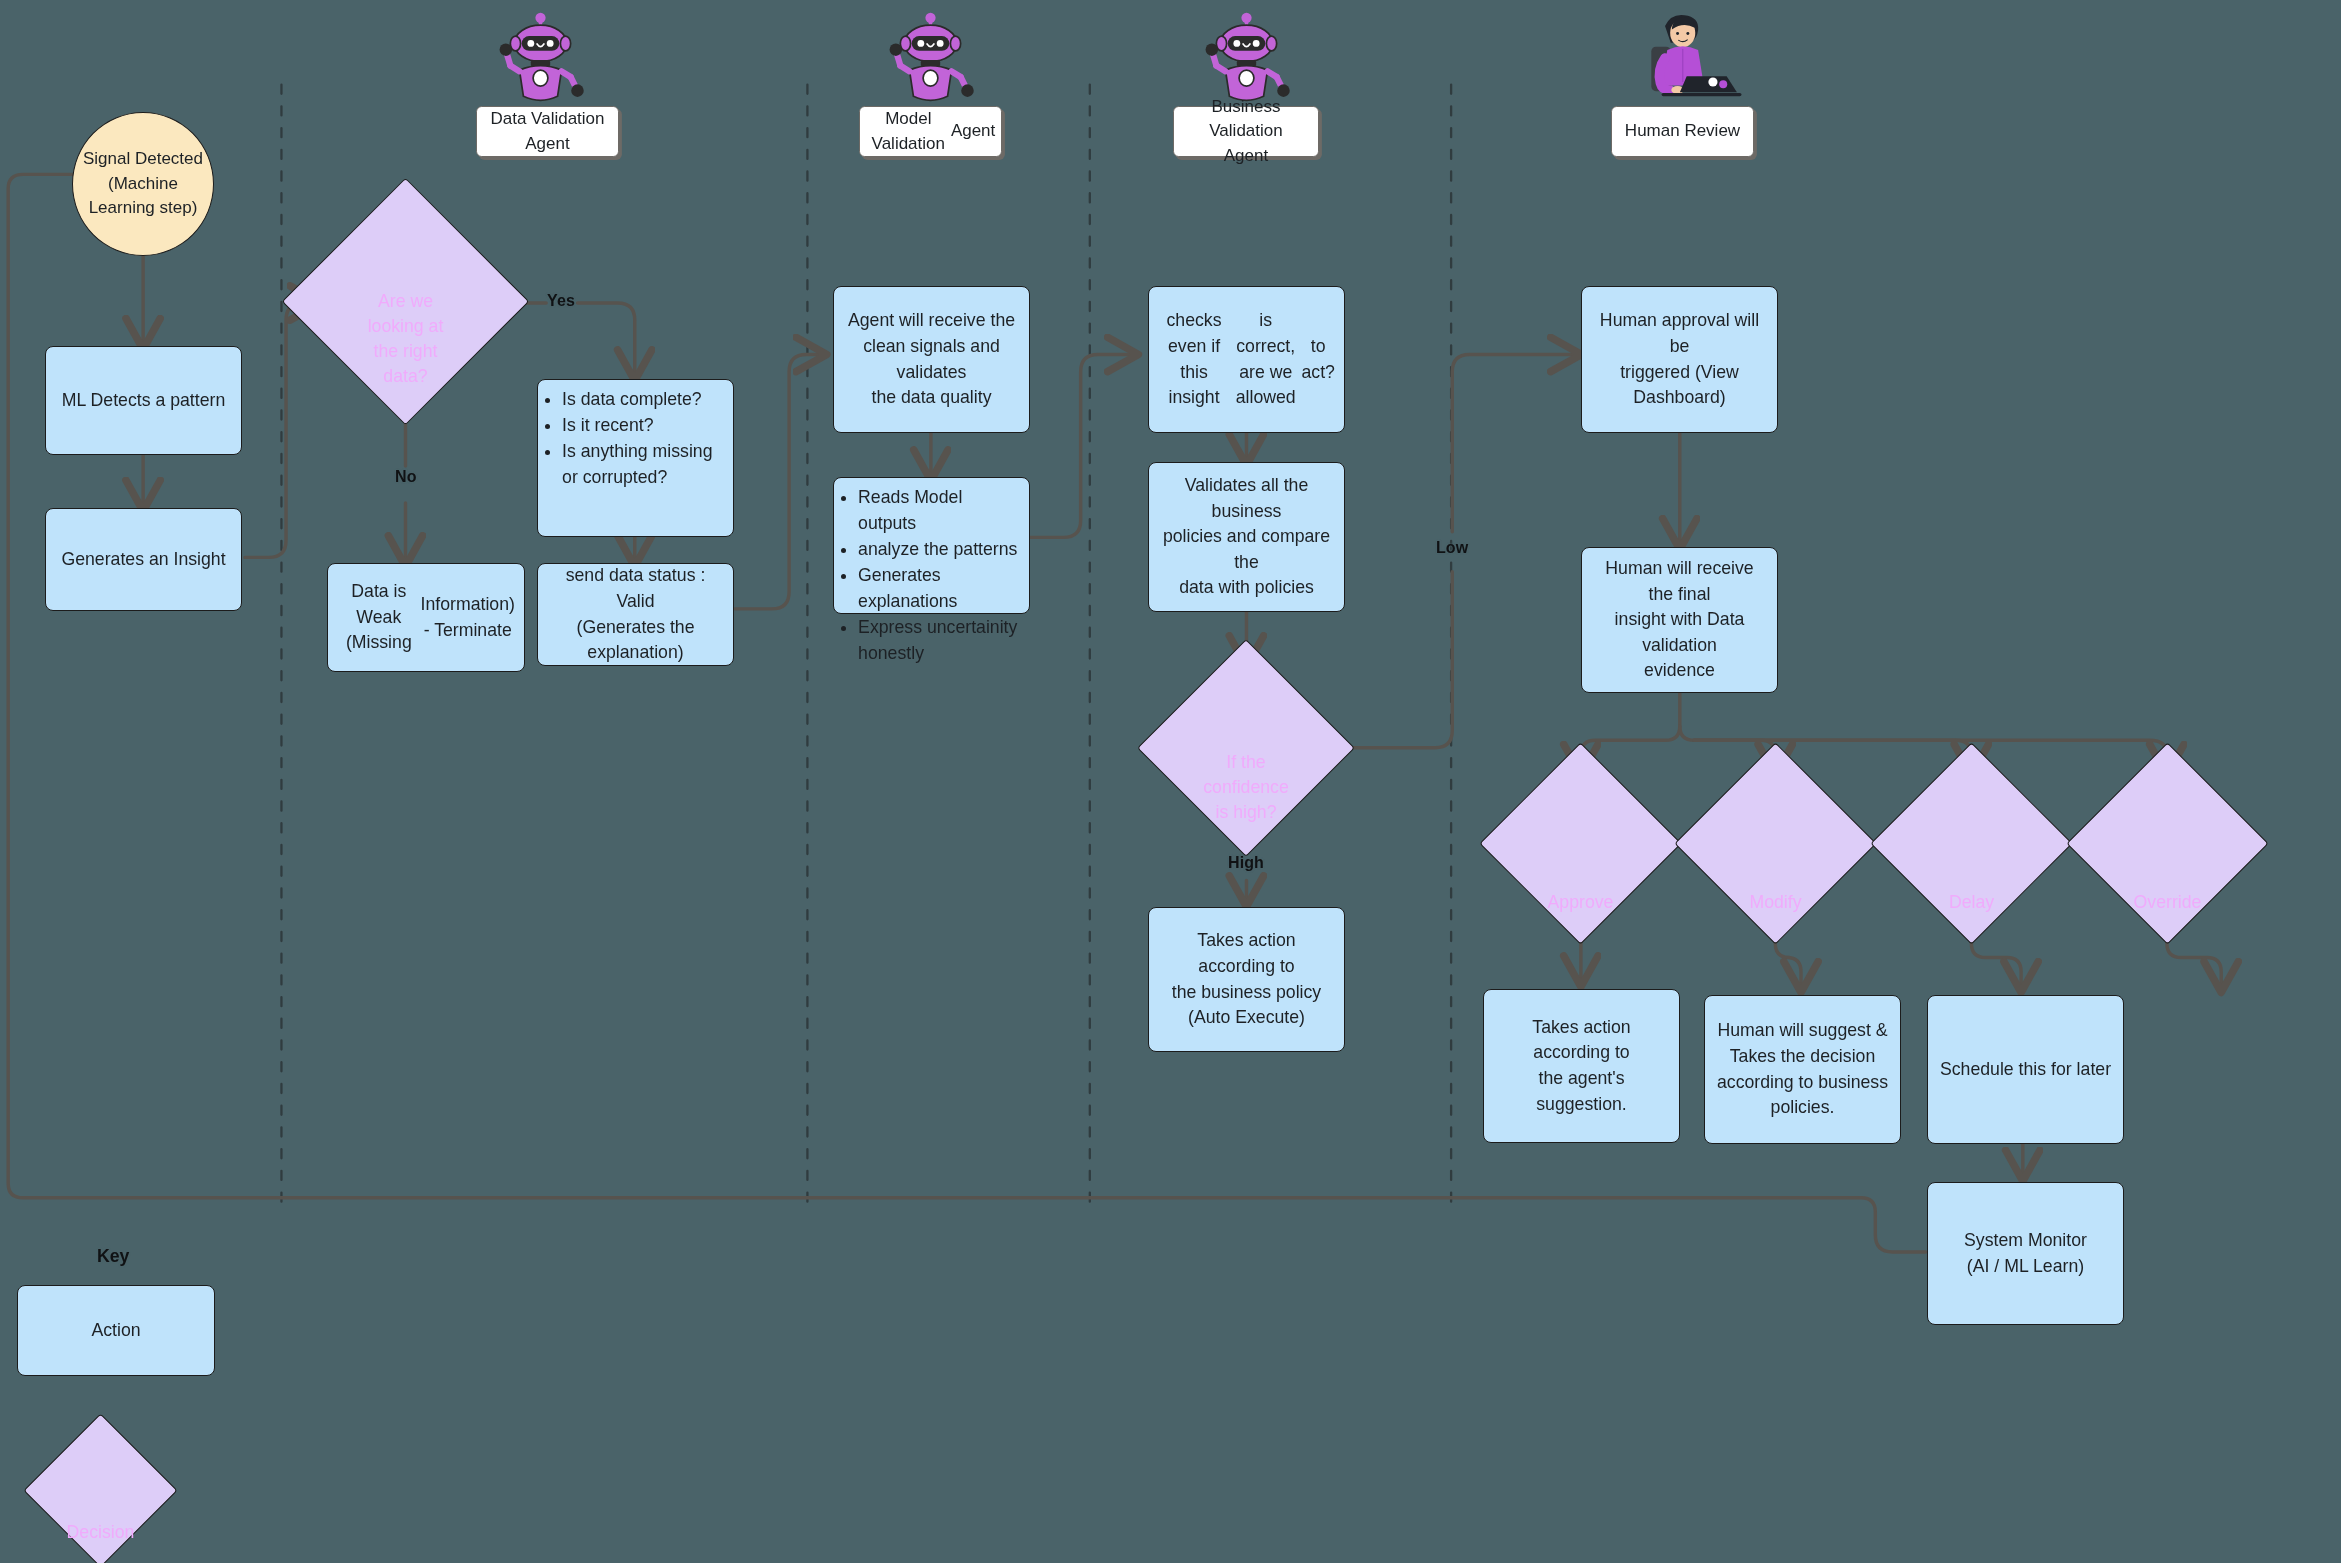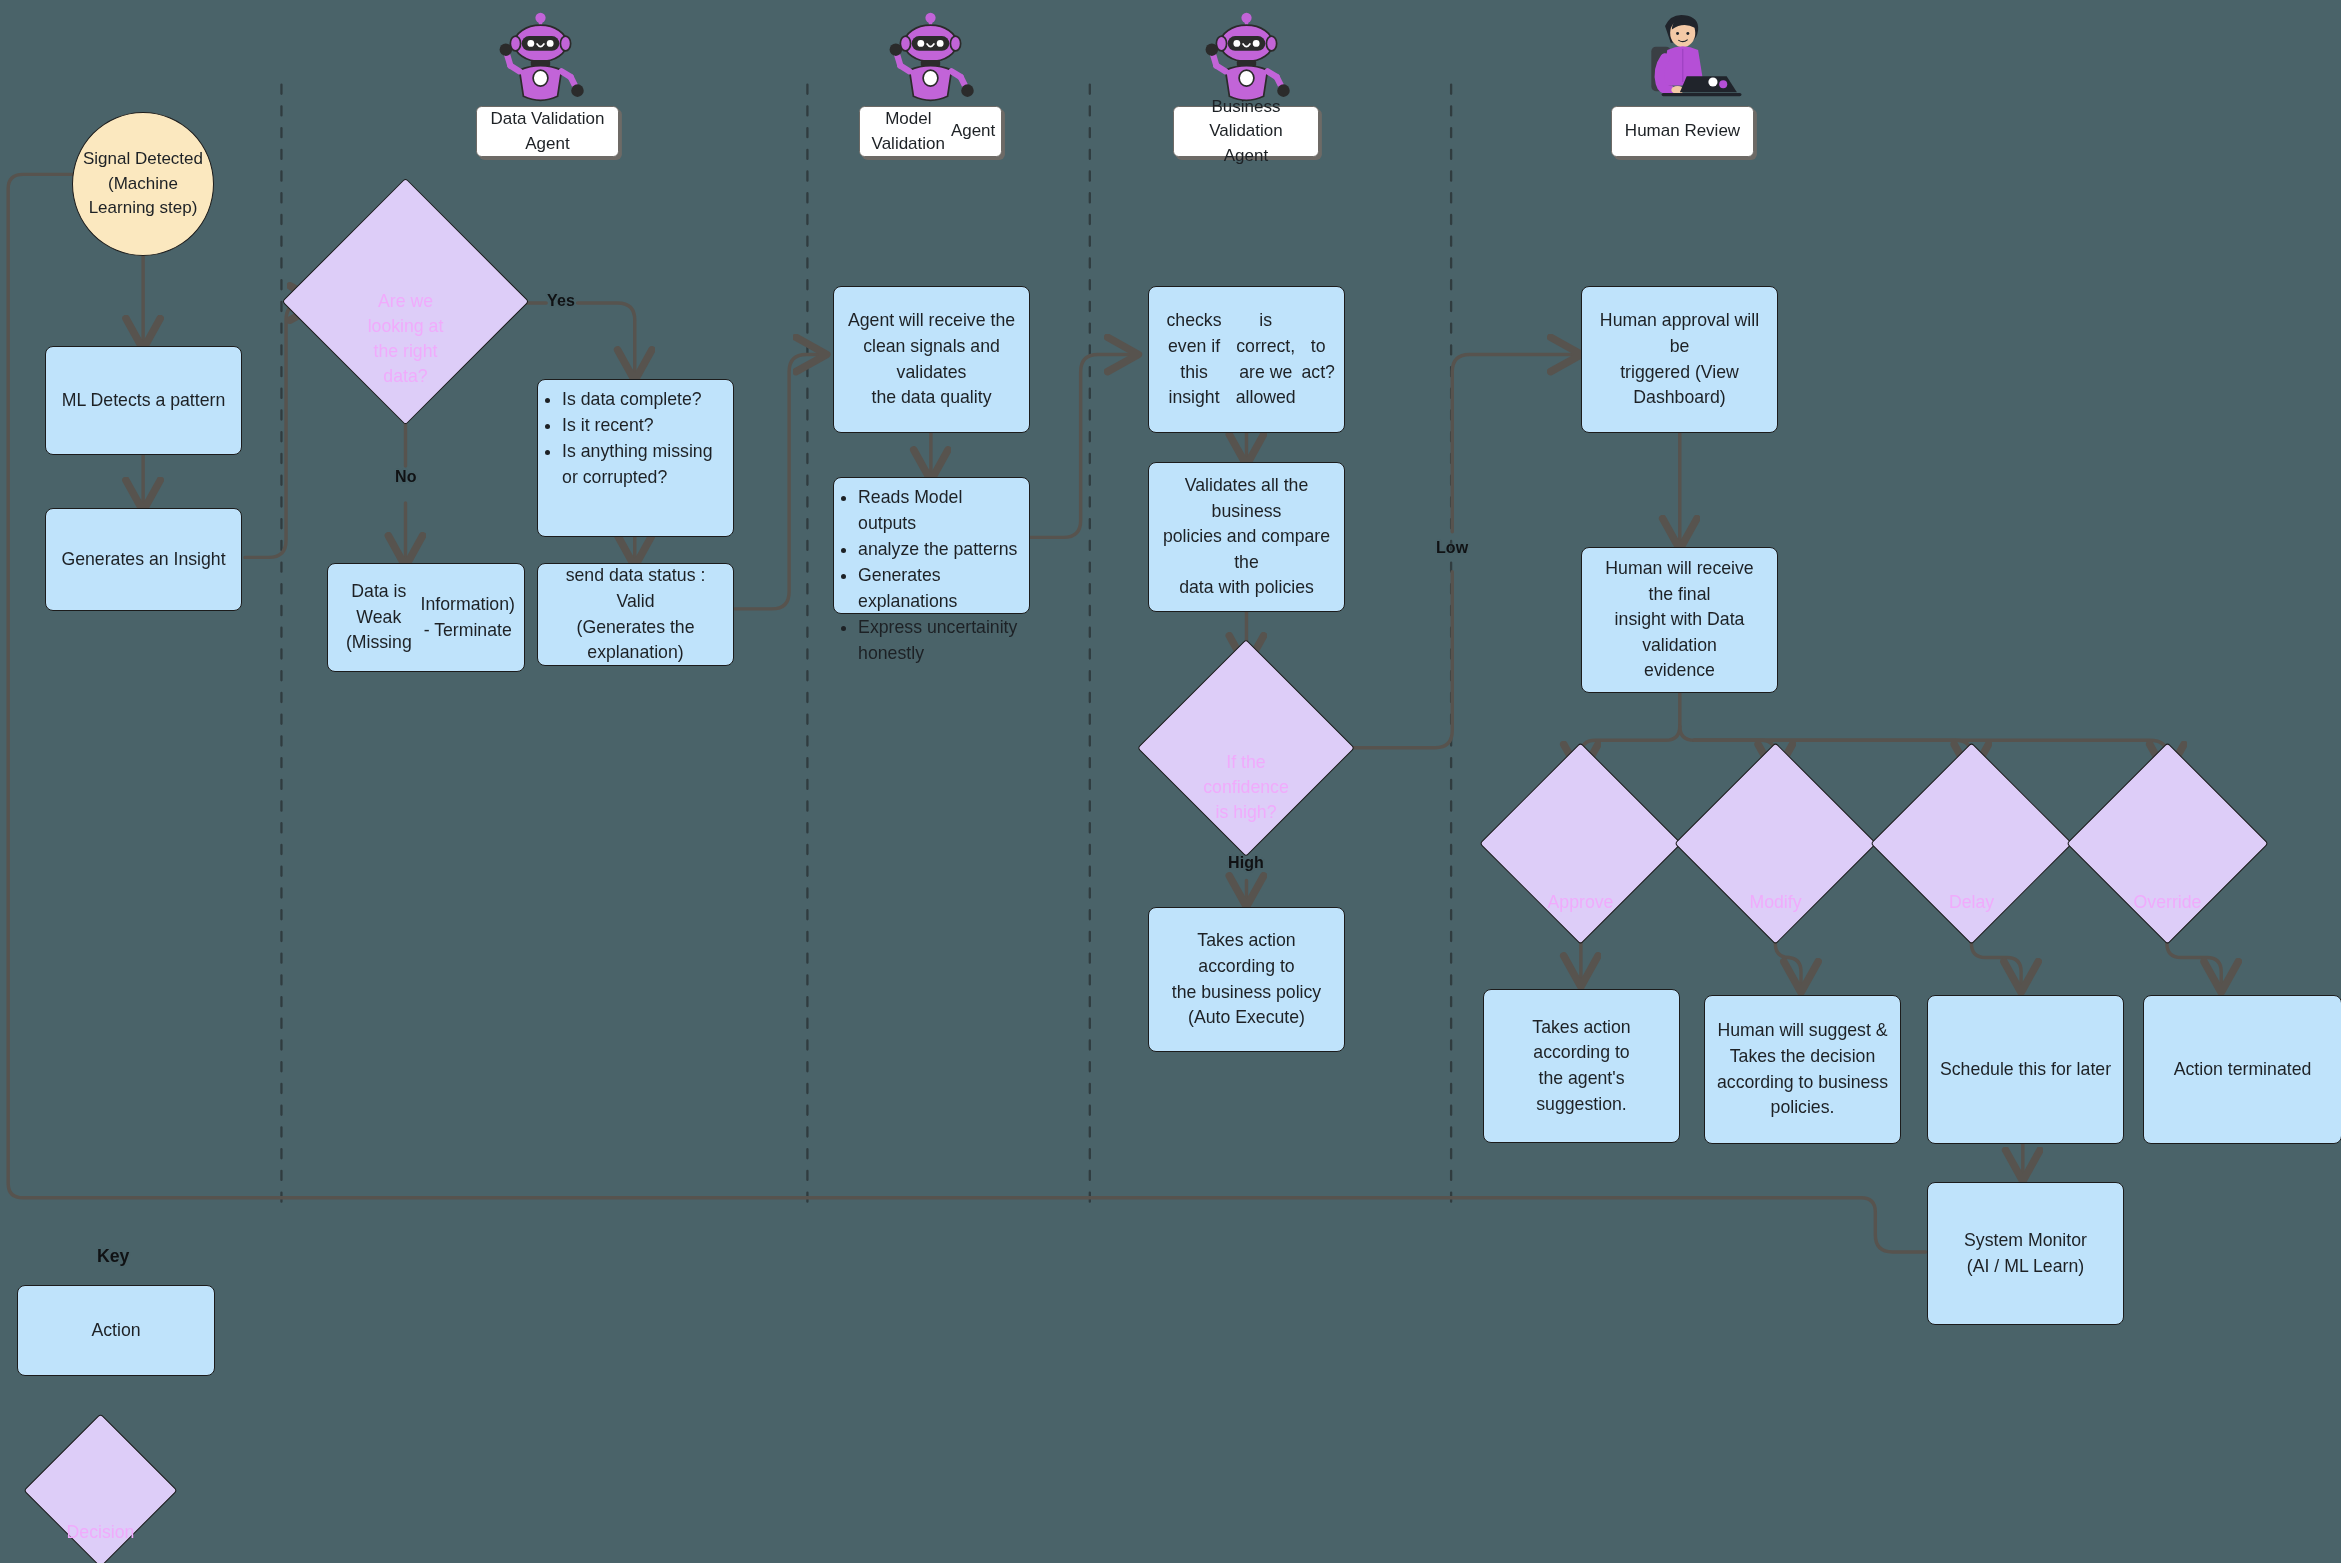--- a/index.html
+++ b/index.html
@@ -395,23 +395,20 @@
     <span>Human will suggest &amp;</span>
     <span>Takes the decision</span>
     <span>according to business</span>
     <span>policies.</span>
   </div>
 
   <div class="node action-box" style="left:1927px;top:995px;width:197px;height:149px;">
     <span>Schedule this for later</span>
   </div>
 
-  <div class="node action-box" style="left:2143px;top:995px;width:199px;height:149px;">
-    <span>Action terminated</span>
-  </div>
 
   <div class="node action-box" style="left:1927px;top:1182px;width:197px;height:143px;flex-direction:column;">
     <span>System Monitor</span>
     <span>(AI / ML Learn)</span>
   </div>
 
   <span class="key-title" style="left:97px;top:1246px;">Key</span>
 
   <div class="node action-box" style="left:17px;top:1285px;width:198px;height:91px;border-style:solid;">
     <span>Action</span>

